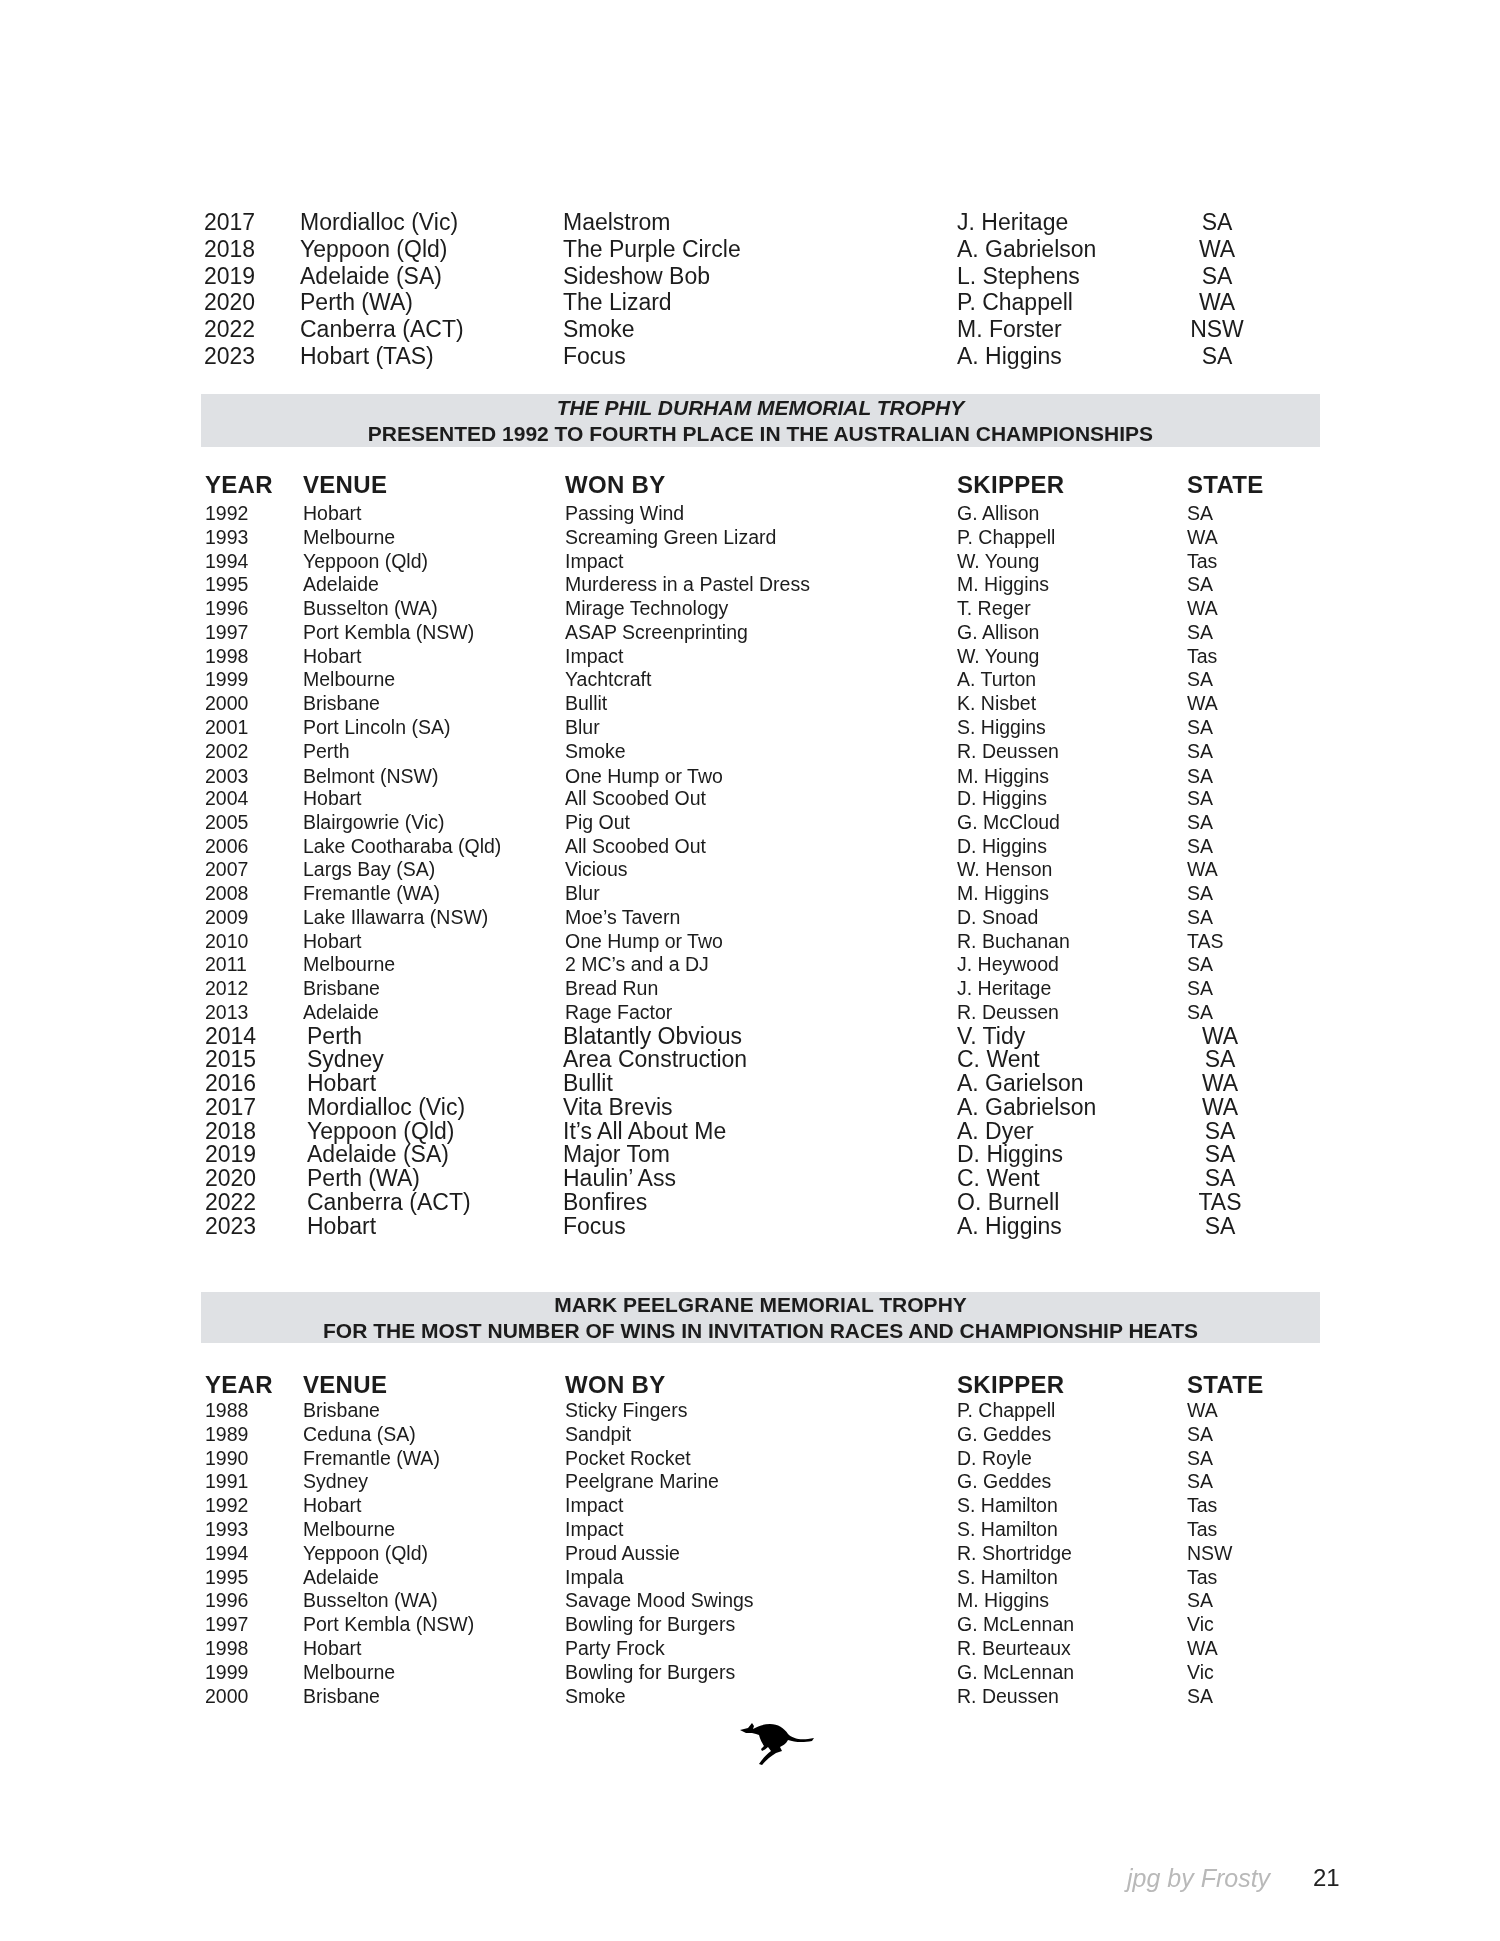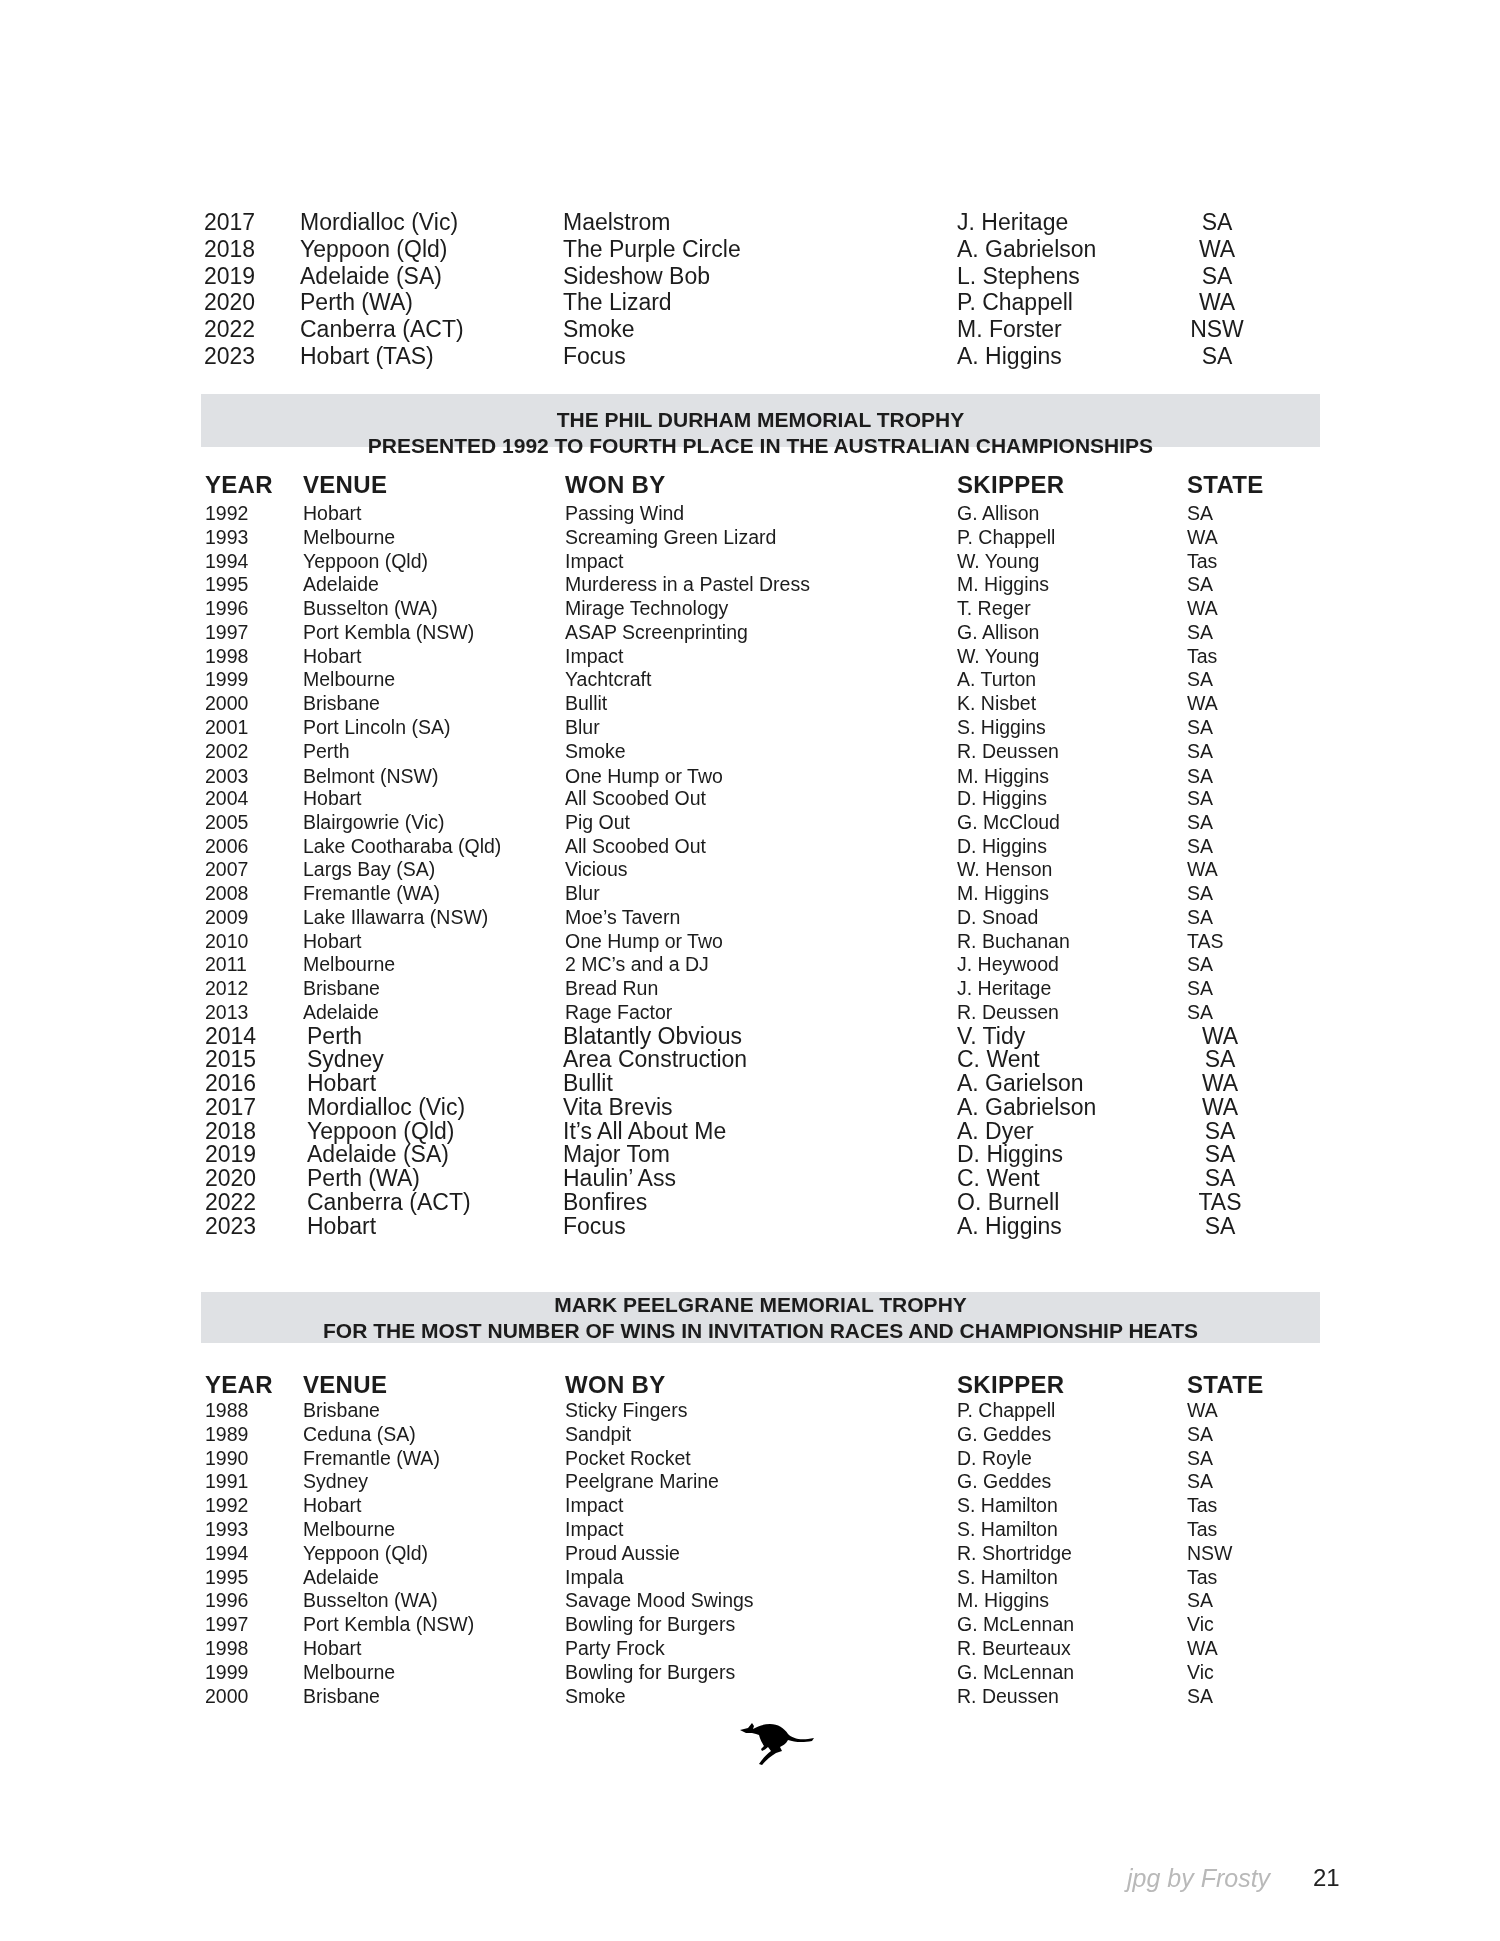--- a/index.html
+++ b/index.html
@@ -73,21 +73,21 @@
     <div class="row lg" style="top: 344px;">
       <span class="t-year">2023</span>
       <span class="t-venue">Hobart (TAS)</span>
       <span class="t-won">Focus</span>
       <span class="t-skip">A. Higgins</span>
       <span class="t-state">SA</span>
     </div>
   </div>
 
 <div class="band" id="band1" style="top:394px;height:53px;padding-top:0px;">
-  <div style="margin-top:13px;">THE PHIL DURHAM MEMORIAL TROPHY</div>
+  <div style="margin-top:1px;font-style:italic;">THE PHIL DURHAM MEMORIAL TROPHY</div>
   <div>PRESENTED 1992 TO FOURTH PLACE IN THE AUSTRALIAN CHAMPIONSHIPS</div>
 </div>
 
 <div class="row hdr" style="top:473px;">
   <span class="c-year">YEAR</span>
   <span class="c-venue">VENUE</span>
   <span class="c-won">WON BY</span>
   <span class="c-skip">SKIPPER</span>
   <span class="c-state">STATE</span>
 </div>

